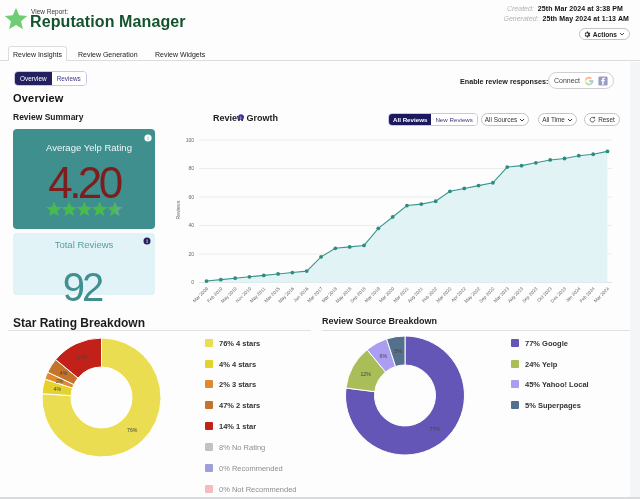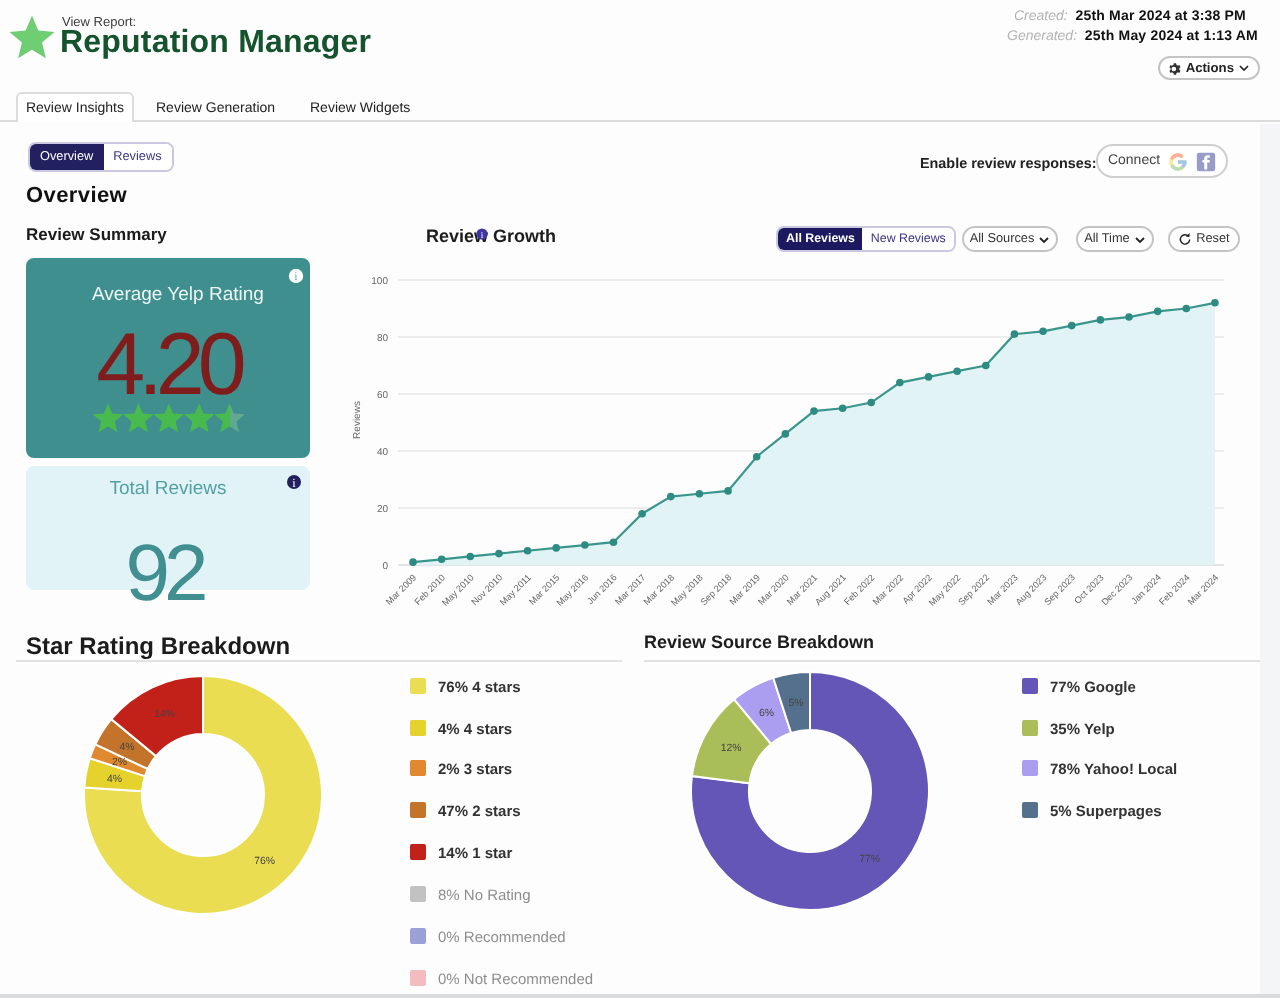--- a/index.html
+++ b/index.html
@@ -261,25 +261,25 @@
       <span class="sq" style="background:#f4bcbe;"></span>
       <span class="t">0% Not Recommended</span>
     </div>
 
 <div class="legrow" style="left:511px;top:340px;">
       <span class="sq" style="background:#6456b7;"></span>
       <span class="t">77% Google</span>
     </div>
 <div class="legrow" style="left:511px;top:361px;">
       <span class="sq" style="background:#a9be58;"></span>
-      <span class="t">35% Yelp</span>
+      <span class="t">24% Yelp</span>
     </div>
 <div class="legrow" style="left:511px;top:381px;">
       <span class="sq" style="background:#ab9df0;"></span>
-      <span class="t">78% Yahoo! Local</span>
+      <span class="t">45% Yahoo! Local</span>
     </div>
 <div class="legrow" style="left:511px;top:402px;">
       <span class="sq" style="background:#54708c;"></span>
       <span class="t">5% Superpages</span>
     </div>
 
 </div>
 <div class="abs" style="position:absolute;left:0;top:497px;width:640px;height:2px;background:#d9dadb;"></div>
 
 </body></html>

